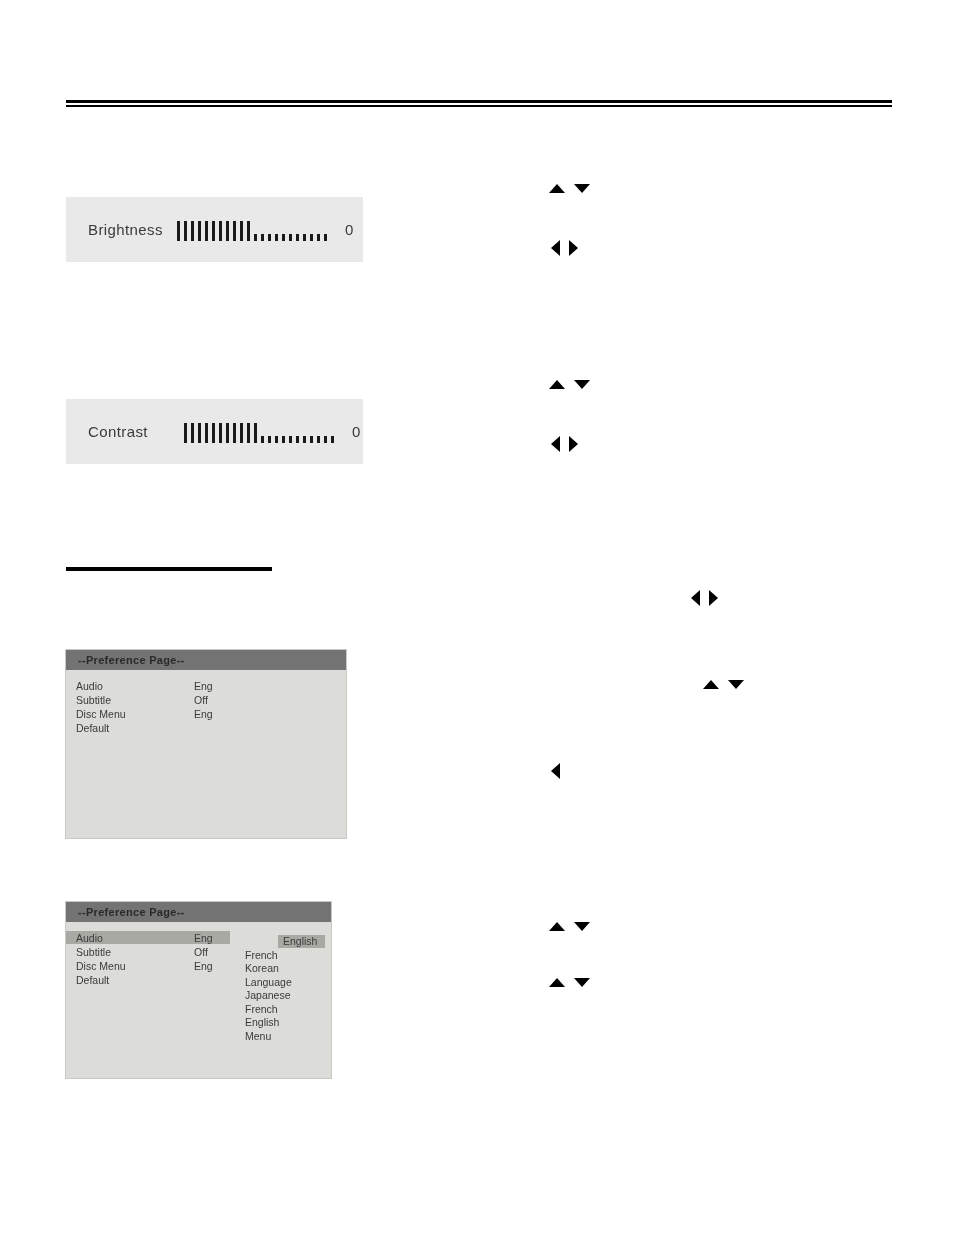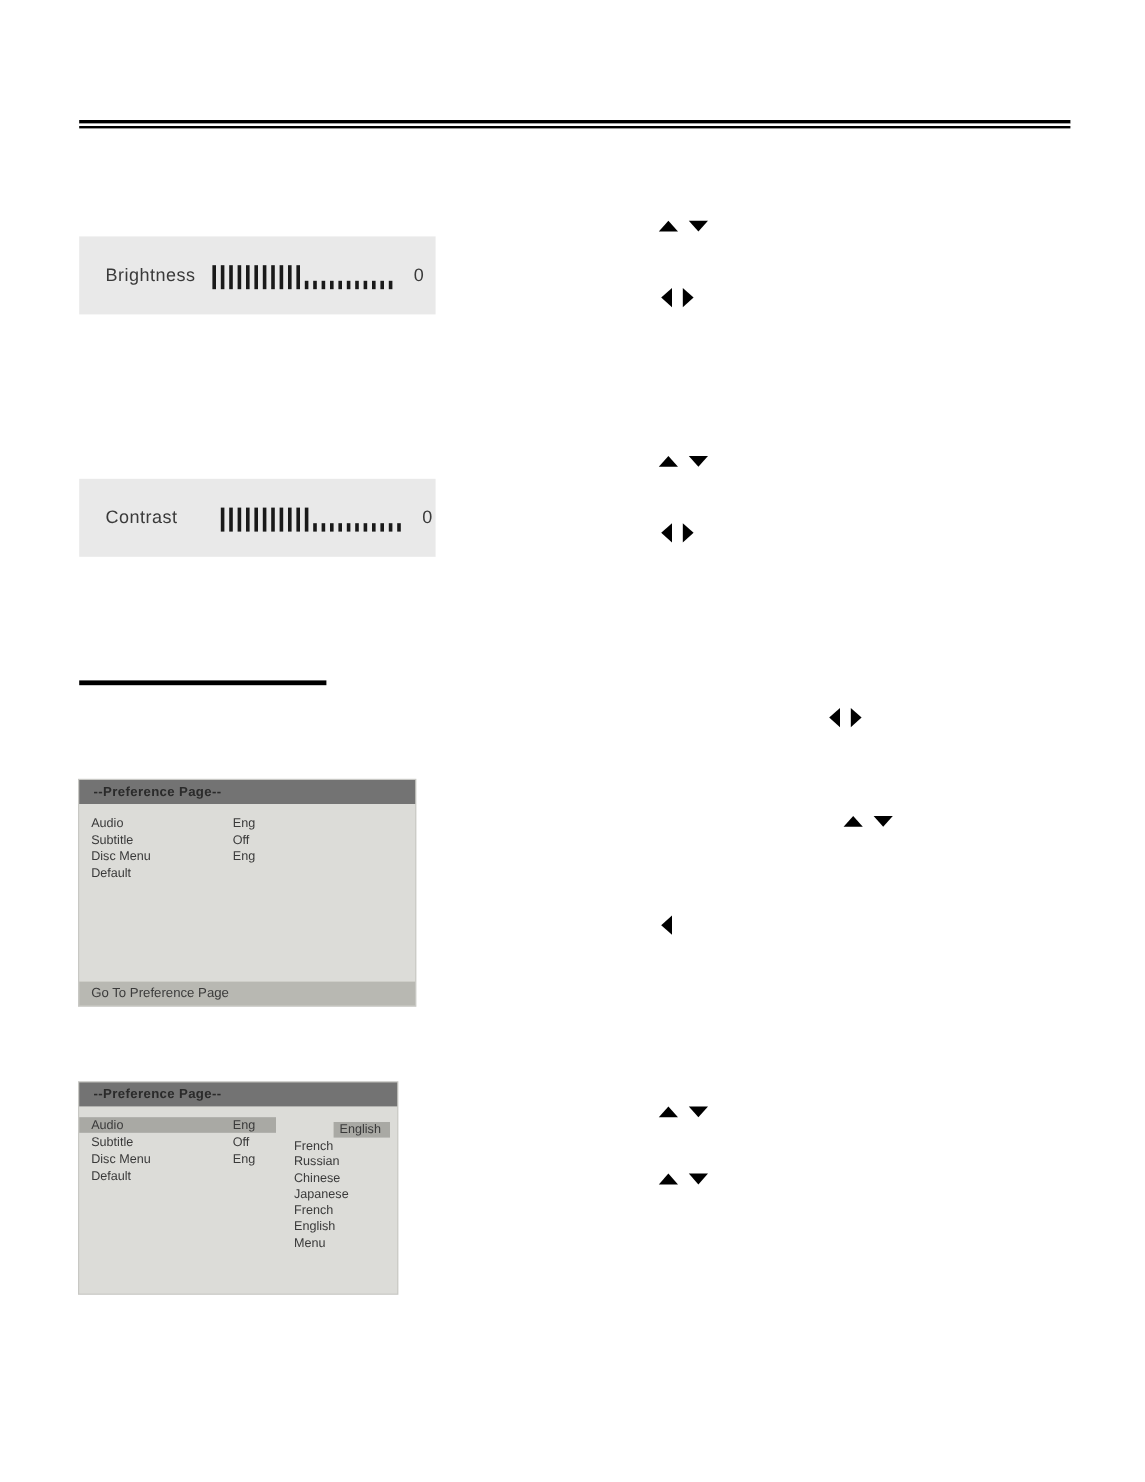--- a/index.html
+++ b/index.html
@@ -367,21 +367,20 @@
         <div class="menu-row">
           <span class="m-label">Disc Menu</span>
           <span class="m-value">Eng</span>
         </div>
         <div class="menu-row">
           <span class="m-label">Default</span>
           <span class="m-value"></span>
         </div>
       </div>
   </div>
-  <div class="menu-footer">Go To Preference Page</div>
 </div>
 
 <div class="menu-panel" id="pref-panel-2">
   <div class="menu-title">--Preference Page--</div>
   <div class="menu-body">
     <div class="menu-list" id="pref2-list">
         <div class="menu-row selected">
           <span class="m-label">Audio</span>
           <span class="m-value">Eng</span>
         </div>
@@ -394,21 +393,21 @@
           <span class="m-value">Eng</span>
         </div>
         <div class="menu-row">
           <span class="m-label">Default</span>
           <span class="m-value"></span>
         </div>
       </div>
     <div class="lang-list" id="pref2-langs">
         <div class="lang-row"><span class="lang-item selected">English</span></div>
         <div class="lang-row"><span class="lang-item">French</span></div>
-        <div class="lang-row"><span class="lang-item">Russian</span></div>
-        <div class="lang-row"><span class="lang-item">Chinese</span></div>
+        <div class="lang-row"><span class="lang-item">Korean</span></div>
+        <div class="lang-row"><span class="lang-item">Language</span></div>
         <div class="lang-row"><span class="lang-item">Japanese</span></div>
         <div class="lang-row"><span class="lang-item">French</span></div>
         <div class="lang-row"><span class="lang-item">English</span></div>
         <div class="lang-row"><span class="lang-item">Menu</span></div>
       </div>
   </div>
 </div>
 
 </body></html>

